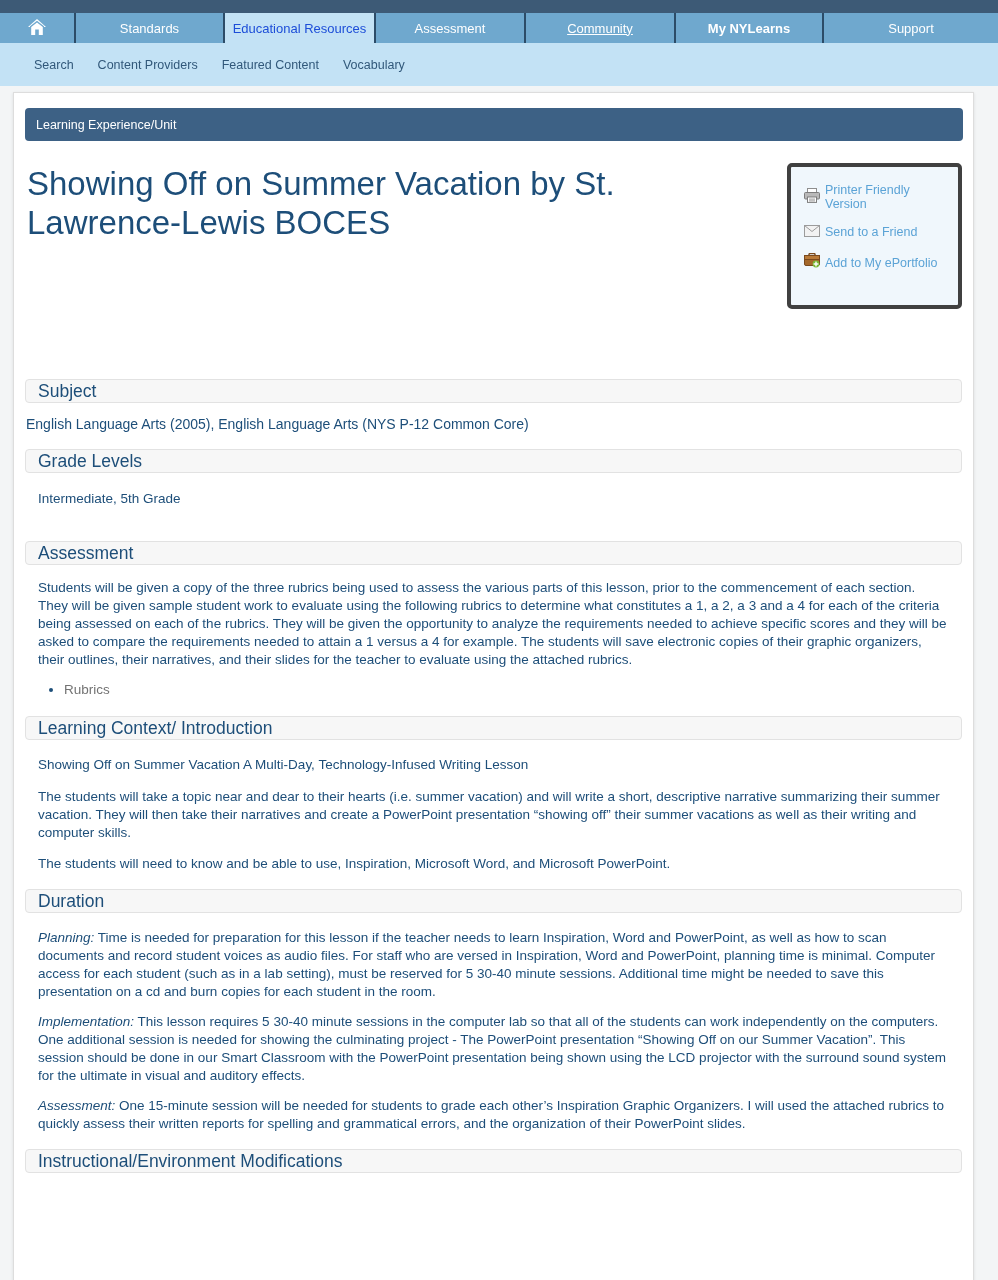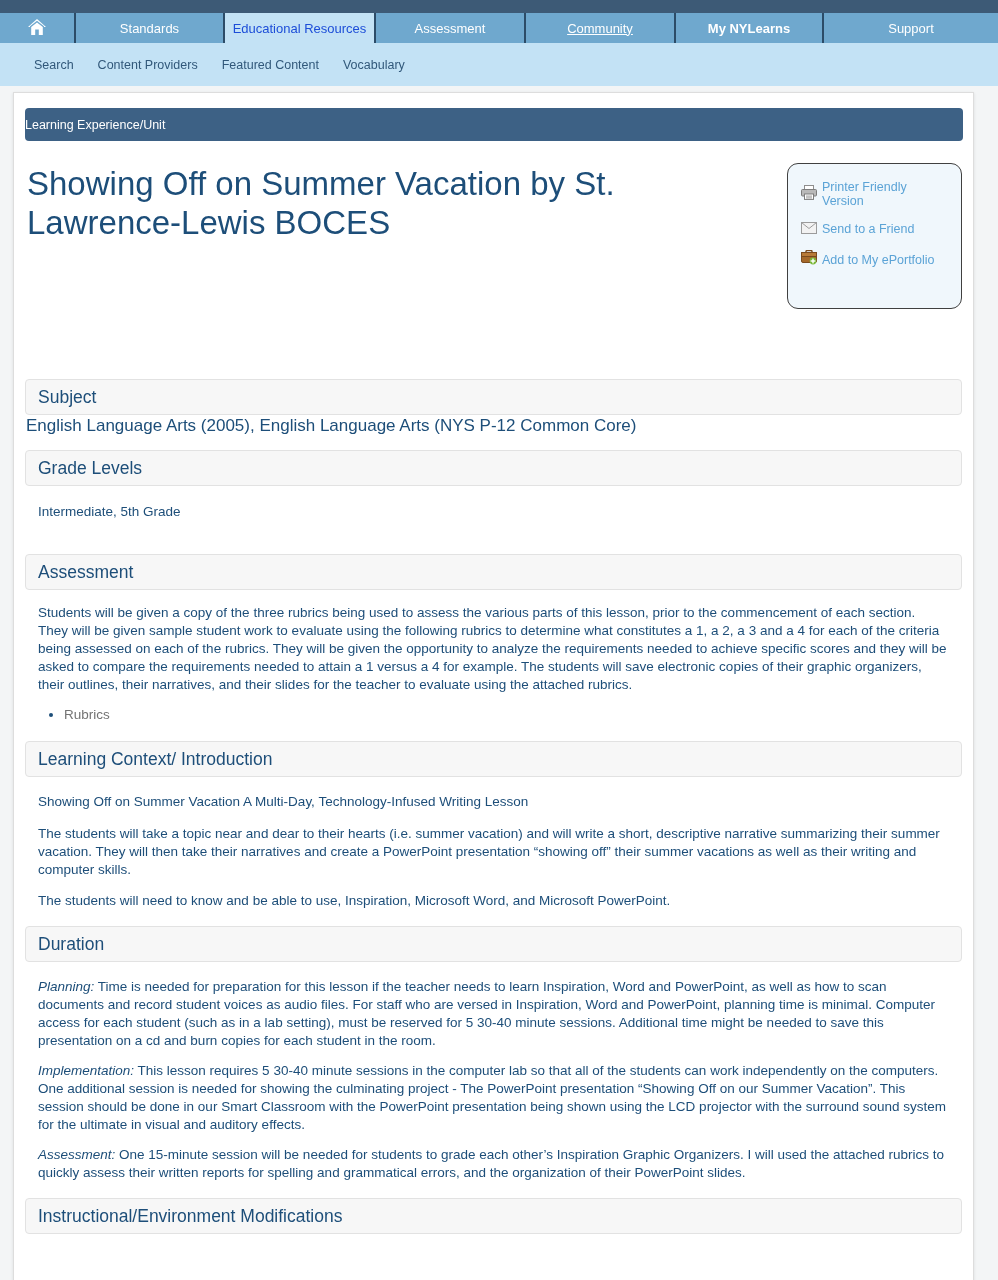--- a/index.html
+++ b/index.html
@@ -37,49 +37,49 @@
     margin:6px 0 0 13px;
     width:961px; height:1400px;
     background:#ffffff;
     border:1px solid #dddddd;
     box-shadow:0 1px 3px rgba(0,0,0,0.10);
   }
   .banner {
     margin:15px 10px 0 11px; height:33px;
     background:#3d6185; border-radius:4px;
     display:flex; align-items:center;
-    color:#ffffff; font-size:12.5px; 
+    color:#ffffff; font-size:12.5px; padding-left:11px;
   }
   h1.title {
     margin:23px 0 0 13px; max-width:720px;
     font-size:33px; line-height:39px; font-weight:400; color:#1d4e79;
   }
 
   
   .actionbox {
     position:absolute; top:70px; right:11px;
     width:175px; height:146px;
-    background:#f0f7fc; border:1px solid #404040; border-radius:11px;
+    background:#f0f7fc; border:4px solid #404040; border-radius:5px;
     padding:16px 10px 0 13px;
   }
   .action {
     display:flex; align-items:center; gap:5px;
     margin-bottom:12px; cursor:pointer;
   }
   .action .lbl { color:#5ba3d6; font-size:12.5px; }
   .action svg { flex:0 0 auto; }
 
   
   .secbar {
-    margin-left:11px; margin-right:11px; height:36px;
+    margin-left:11px; margin-right:11px; height:24px;
     background:#f7f7f7; border:1px solid #e2e2e2; border-radius:4px;
     display:flex; align-items:center; padding-left:12px;
     font-size:17.5px; color:#1d4e79;
   }
-  .body-sm { margin:3px 12px 0 12px; font-size:17px; line-height:15px; }
+  .body-sm { margin:14px 12px 0 12px; font-size:14px; line-height:15px; }
   .body-p  { margin:0 26px 0 24px; font-size:13.5px; line-height:18px; }
   .ital { font-style:italic; }
   ul.links { margin:12px 0 0 24px; padding-left:26px; }
   ul.links li { font-size:13.5px; line-height:18px; color:#1d4e79; }
   ul.links a { color:#737373; text-decoration:none; cursor:pointer; }
 </style>
 </head>
 <body>
 
 <div class="topstrip"></div>

